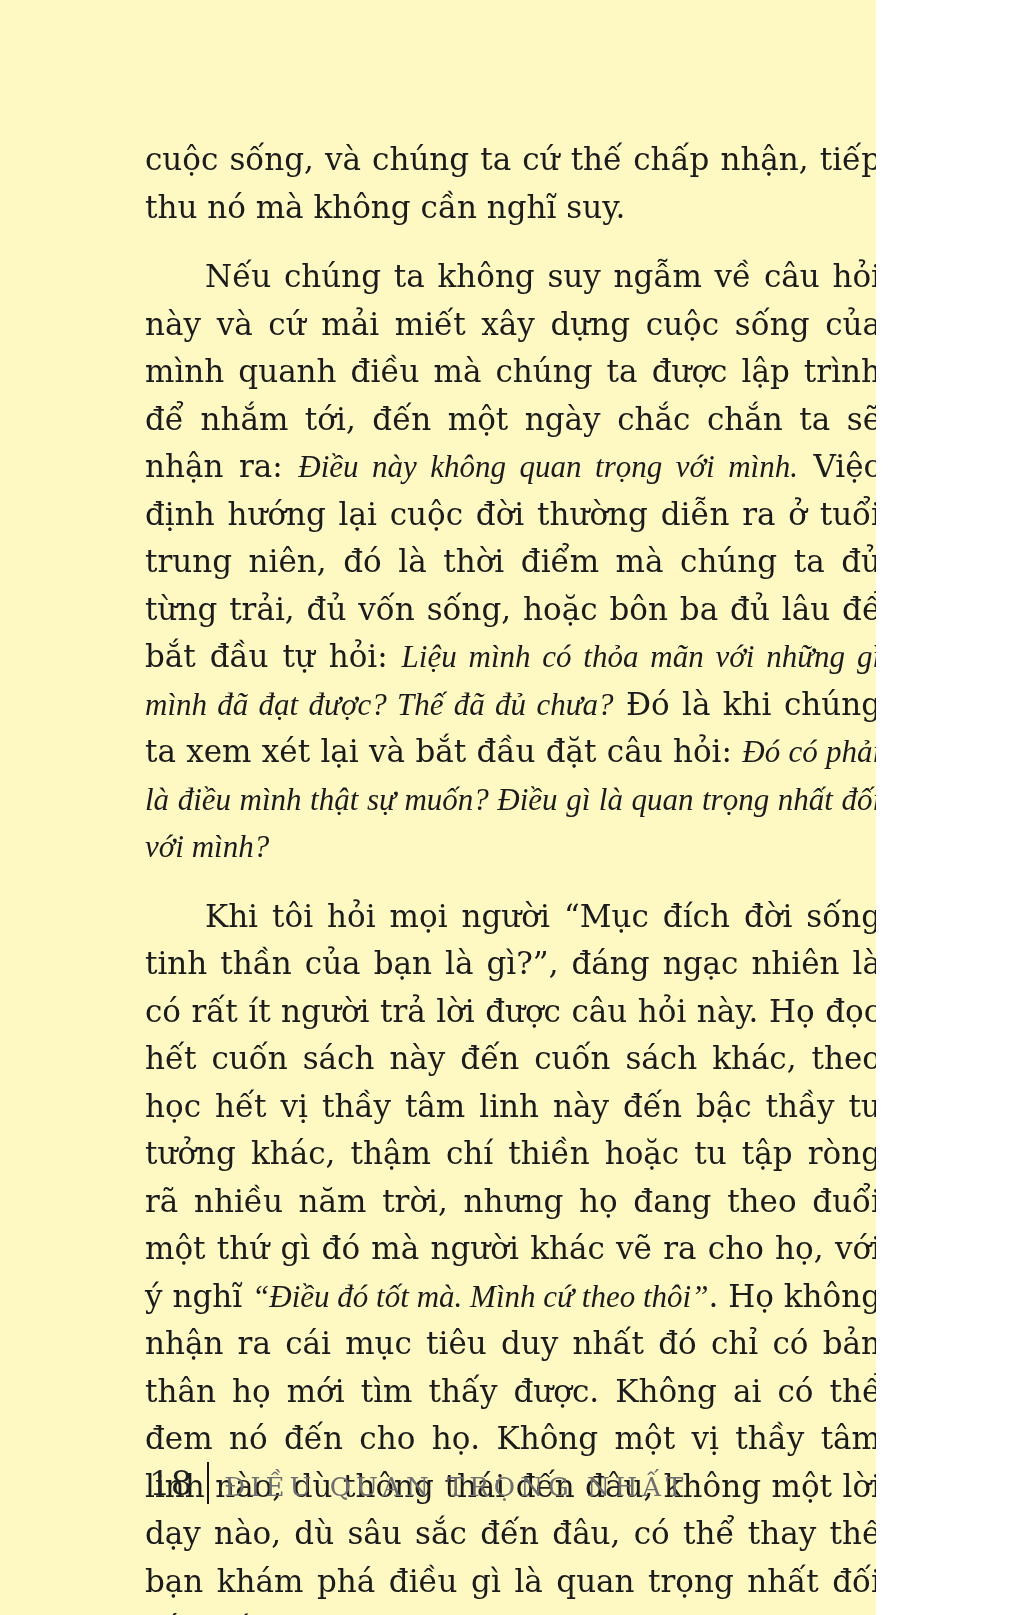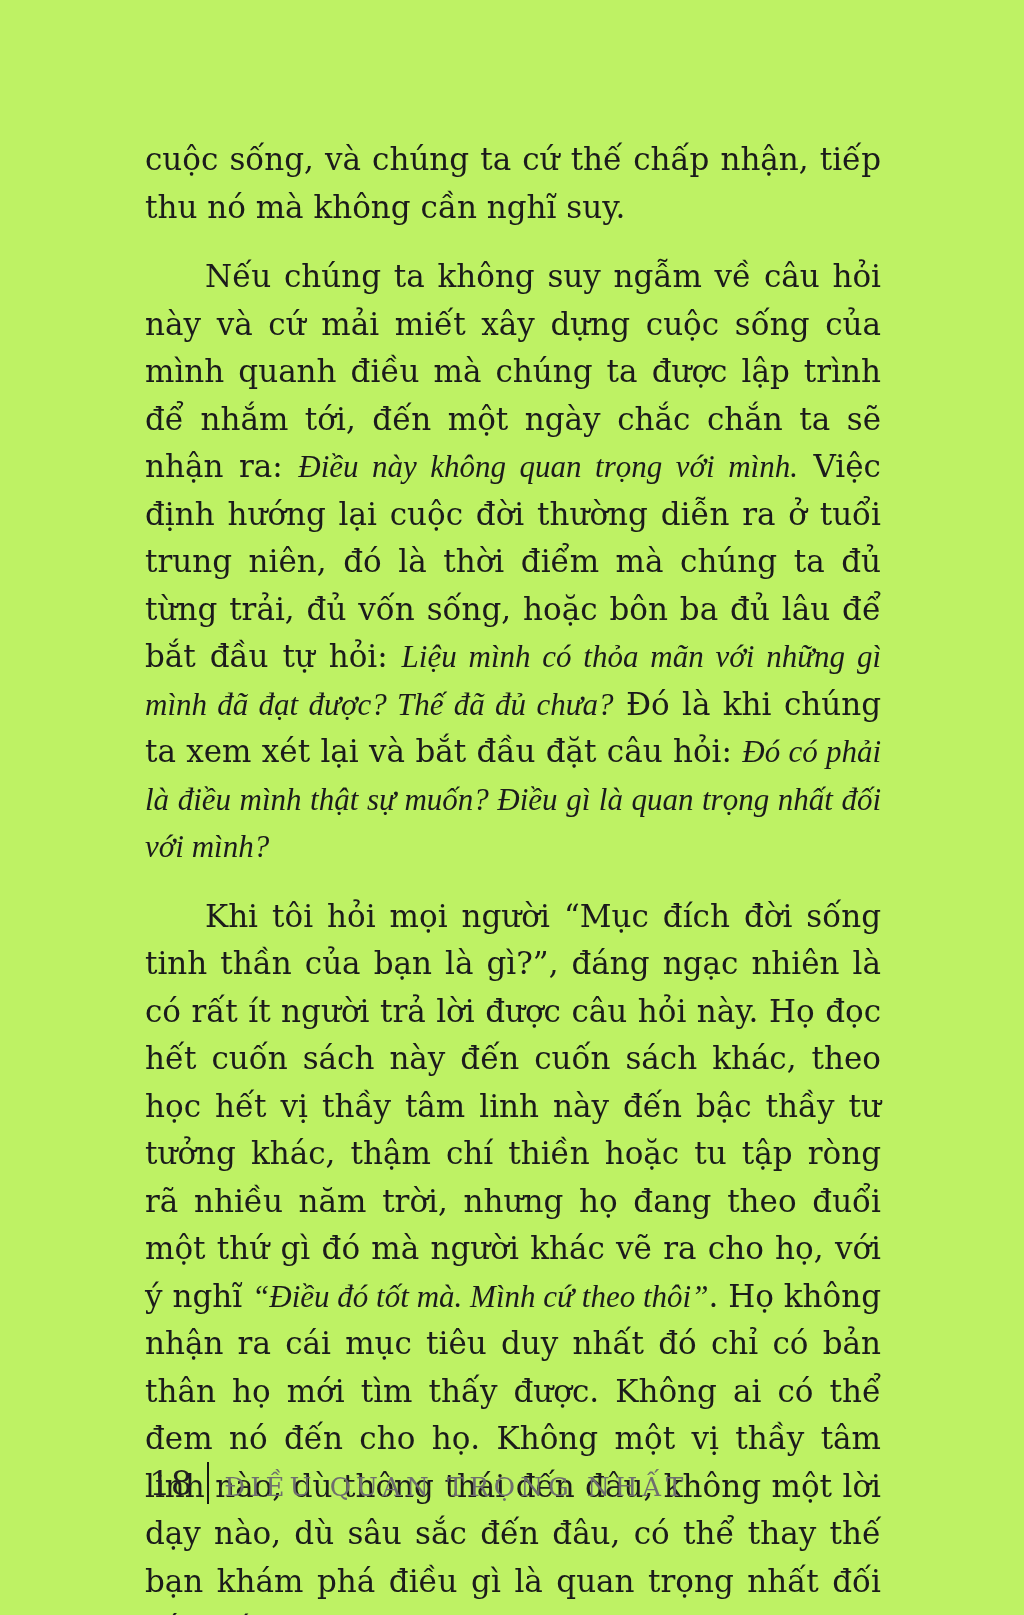--- a/index.html
+++ b/index.html
@@ -5,24 +5,24 @@
   html, body { margin: 0; padding: 0; }
   body {
     width: 1024px;
     height: 1615px;
     background: #ffffff;
     color: #1b1b1b;
     font-family: "DejaVu Serif", "Liberation Serif", serif;
   }
   .page {
     position: relative;
-    width: 1024px;
+    width: 876px;
     height: 1615px;
     overflow: hidden;
-    background: #bef264;
+    background: #fef9c3;
   }
   .text-block {
     position: absolute;
     left: 145px;
     top: 136px;
     width: 736px;
   }
   .para {
     margin: 0 0 22px 0;
     font-size: 31px;

